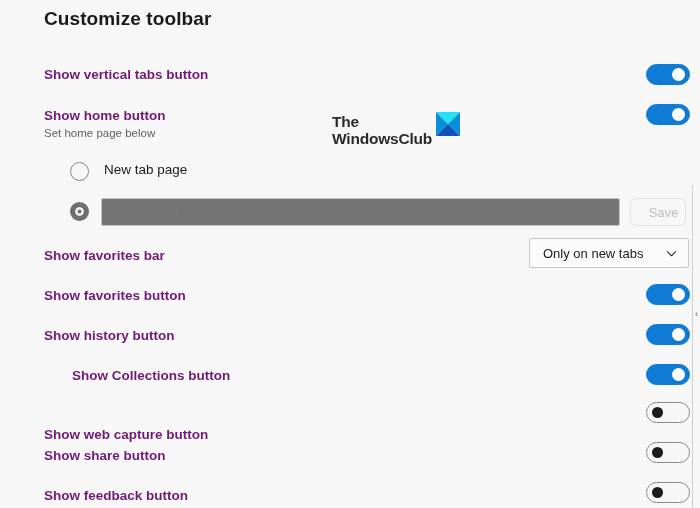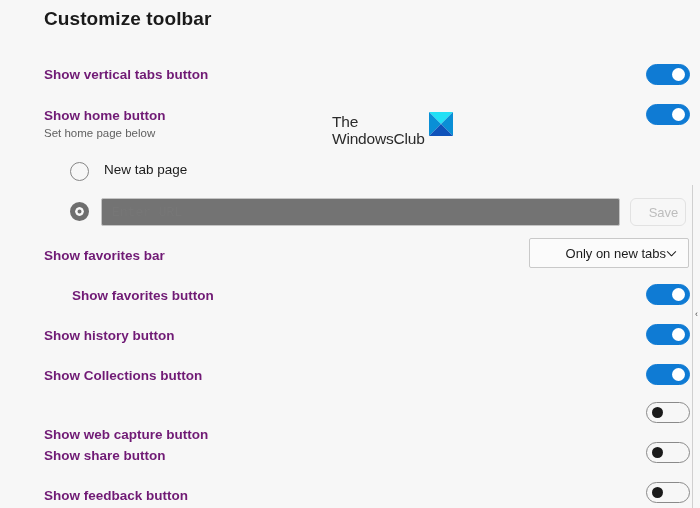--- a/index.html
+++ b/index.html
@@ -163,21 +163,21 @@
     position: absolute;
     right: 11px;
     width: 160px;
     height: 30px;
     box-sizing: border-box;
     background: #fbfbfb;
     border: 1px solid #c9c9c9;
     border-radius: 2px;
     display: flex;
     align-items: center;
-    justify-content: flex-end;
+    justify-content: space-between;
     padding: 0 11px 0 13px;
     font-size: 13px;
     color: #1b1b1b;
   }
   .chevron {
     display: inline-block;
     width: 11px;
     height: 11px;
     flex: 0 0 auto;
   }
@@ -187,21 +187,21 @@
   .watermark {
     position: absolute;
     left: 332px;
     top: 113px;
     display: flex;
     align-items: flex-start;
     user-select: none;
   }
   .wm-text {
     font-size: 15.5px;
-    font-weight: 400;
+    font-weight: 700;
     line-height: 17px;
     color: #2b2b2b;
     letter-spacing: -.2px;
   }
   .wm-mark {
     width: 24px;
     height: 24px;
     margin-left: 4px;
     margin-top: -1px;
     flex: 0 0 auto;
@@ -279,35 +279,35 @@
   </div>
   <div class="dropdown" style="top:238px;">
     <span>Only on new tabs</span>
     <span class="chevron">
       <svg viewBox="0 0 12 12" width="11" height="11">
         <path d="M1.5 4 L6 8.5 L10.5 4" fill="none" stroke="#1b1b1b" stroke-width="1.1" stroke-linecap="round" stroke-linejoin="round"></path>
       </svg>
     </span>
   </div>
 
-  <div class="row" style="top:281px;margin-left:28px;">
+  <div class="row" style="top:281px;">
     <span class="row-label">Show favorites button</span>
   </div>
   <div class="toggle on" style="top:284px;">
     <span class="knob"></span>
   </div>
 
   <div class="row" style="top:321px;">
     <span class="row-label">Show history button</span>
   </div>
   <div class="toggle on" style="top:324px;">
     <span class="knob"></span>
   </div>
 
-  <div class="row" style="top:361px;">
+  <div class="row" style="top:361px;margin-left:28px;">
     <span class="row-label">Show Collections button</span>
   </div>
   <div class="toggle on" style="top:364px;">
     <span class="knob"></span>
   </div>
 
   <div class="row" style="top:401px;margin-top:19px;">
     <span class="row-label">Show web capture button</span>
   </div>
   <div class="toggle off" style="top:402px;">

